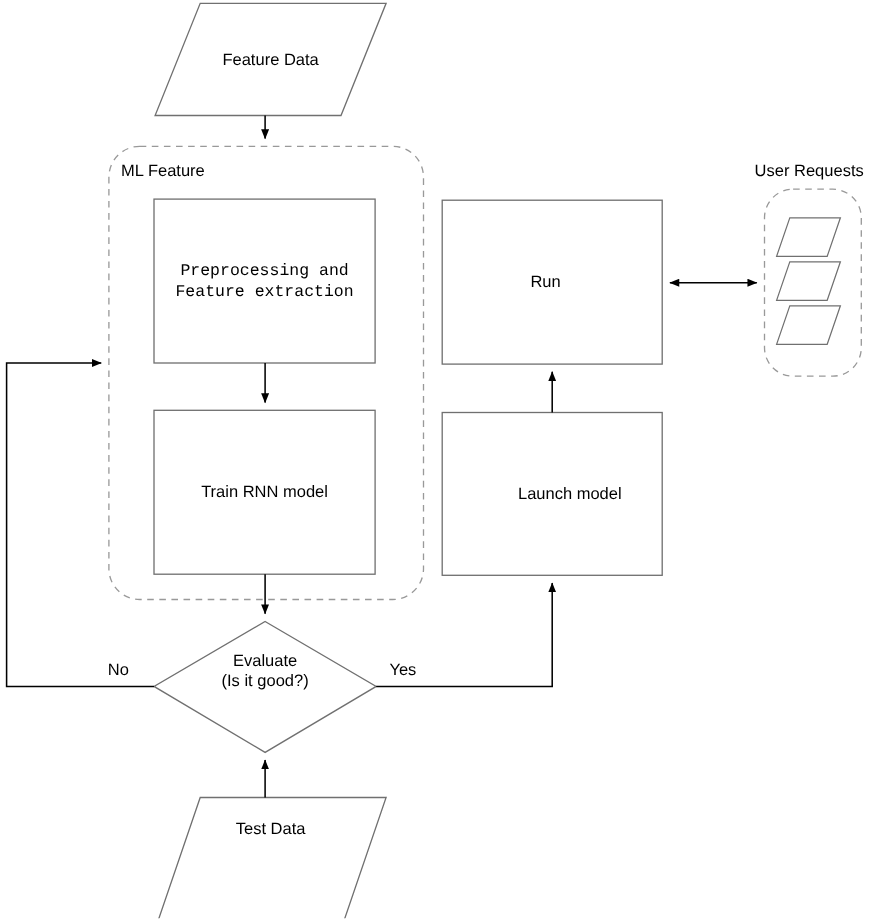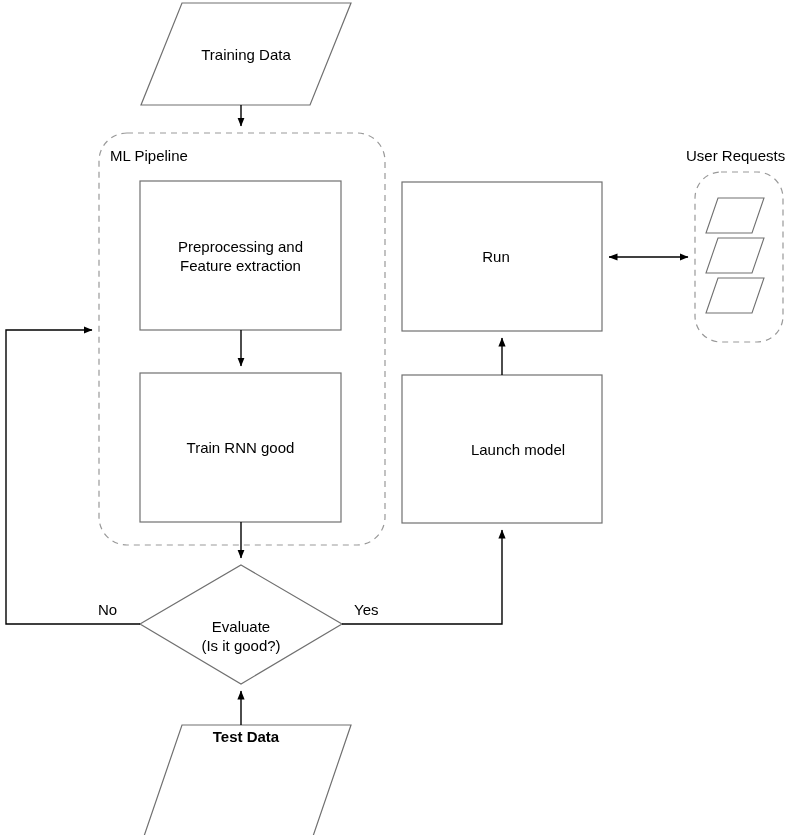--- a/index.html
+++ b/index.html
@@ -110,35 +110,35 @@
      Launch model --&gt;
     <path d="M342,624 L502,624 L502,530" fill="none" stroke="#000000" stroke-width="1.4" marker-end="url(#arrow)"></path>
 
     
     <path d="M502,375 L502,338" fill="none" stroke="#000000" stroke-width="1.4" marker-end="url(#arrow)"></path>
 
     
     <path d="M609,257 L688,257" fill="none" stroke="#000000" stroke-width="1.4" marker-end="url(#arrow)" marker-start="url(#arrowStart)"></path>
   </svg>
 
-  <div class="group-title" style="left:110px; top:147px;">ML Pipeline</div>
+  <div class="group-title" style="left:110px; top:147px;">ML Feature</div>
 
   <div class="group-title" style="left:686px; top:147px;">User Requests</div>
 
-  <div class="node-label" style="left:146px; top:3px; width:200px; height:102px;">Training Data</div>
+  <div class="node-label" style="left:146px; top:3px; width:200px; height:102px;">Feature Data</div>
 
-  <div class="node-label" style="left:140px; top:181px; width:201px; height:149px;">Preprocessing and
+  <div class="node-label" style="left:140px; top:181px; width:201px; height:149px;font-family:Liberation Mono, monospace;">Preprocessing and
 Feature extraction</div>
 
-  <div class="node-label" style="left:140px; top:373px; width:201px; height:149px;">Train RNN good</div>
+  <div class="node-label" style="left:140px; top:373px; width:201px; height:149px;">Train RNN model</div>
 
-  <div class="node-label" style="left:146px; top:606px; width:190px; height:60px;">Evaluate
+  <div class="node-label" style="left:146px; top:580px; width:190px; height:60px;">Evaluate
 (Is it good?)</div>
 
-  <div class="node-label" style="left:146px; top:683px; width:200px; height:106px;font-weight:bold;">Test Data</div>
+  <div class="node-label" style="left:146px; top:700px; width:200px; height:106px;">Test Data</div>
 
   <div class="node-label" style="left:402px; top:375px; width:232px; height:148px;">Launch model</div>
 
   <div class="node-label" style="left:402px; top:182px; width:188px; height:149px;">Run</div>
 
   <div class="edge-label" style="left:98px; top:601px;">No</div>
 
   <div class="edge-label" style="left:354px; top:601px;">Yes</div>
 
 </div>

